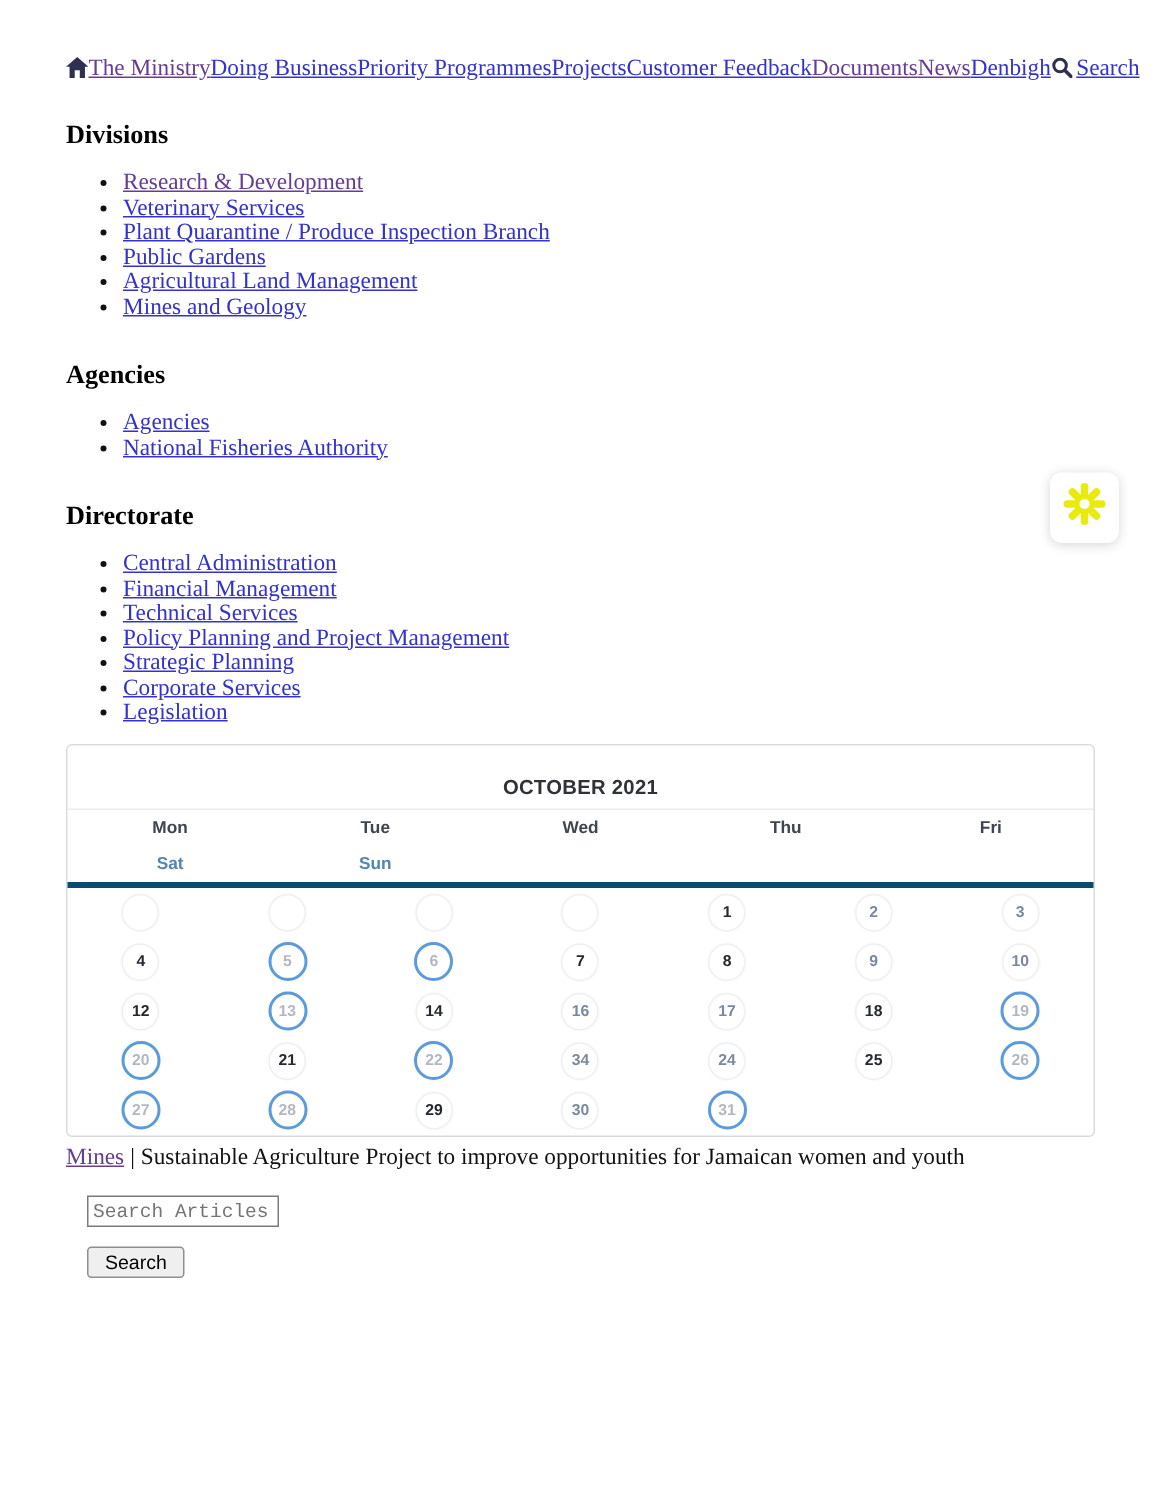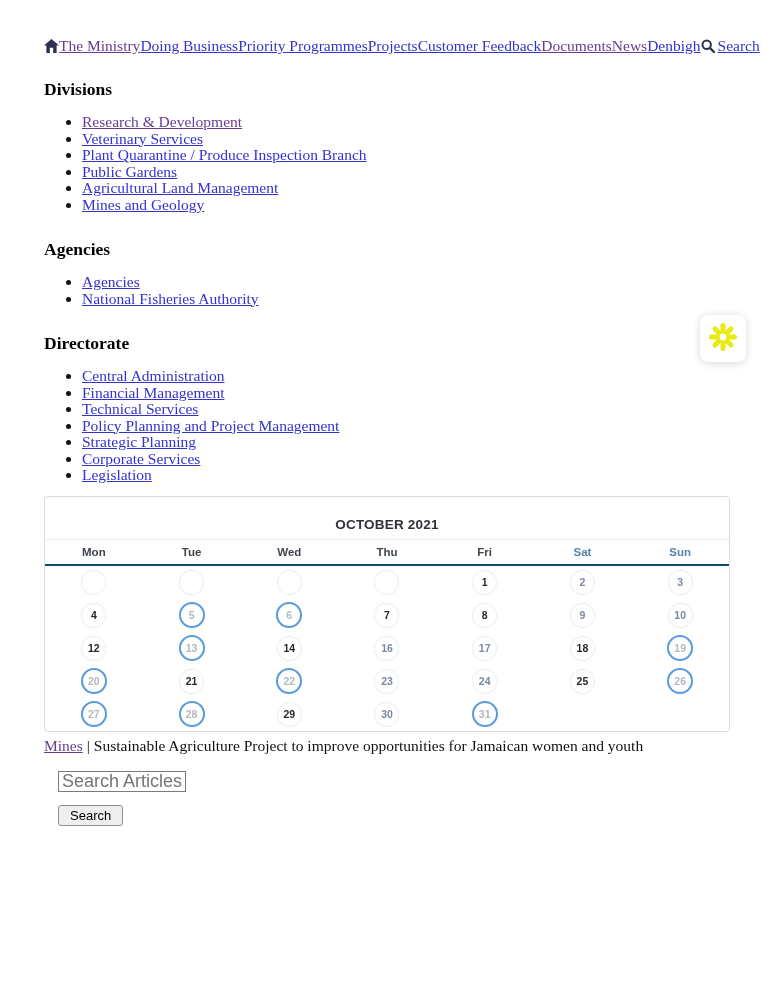--- a/index.html
+++ b/index.html
@@ -20,21 +20,21 @@
   .link-list{margin:14px 0 12px 0;padding-left:38px;}
   .link-list li{font-size:15.5px;line-height:16.5px;}
   .link-list a{color:var(--link-blue,#3333cc);}
   .link-list a.visited{color:var(--link-visited,#663d91);}
 
   
   .calendar{margin-top:8px;border:1px solid var(--cal-border,#d9dbe0);border-radius:4px;
             font-family:"Liberation Sans", sans-serif;background:#fff;}
   .cal-title{text-align:center;padding:20px 0 7px;font-size:13.5px;font-weight:600;
              color:#2f3237;border-bottom:1px solid #ebecee;letter-spacing:.2px;}
-  .cal-daynames{display:grid;grid-template-columns:repeat(7,1fr);border-bottom:2px solid #0c4a6e;}
+  .cal-daynames{display:grid;grid-template-columns:repeat(5,1fr);border-bottom:4px solid #0c4a6e;}
   .cal-dayname{text-align:center;font-size:11.5px;font-weight:600;color:#3f4650;padding:6px 0;}
   .cal-dayname:nth-child(6),.cal-dayname:nth-child(7){color:var(--weekend-blue,#5585ad);}
   .cal-grid{display:grid;grid-template-columns:repeat(7,1fr);}
   .cal-cell{height:33px;display:flex;align-items:center;justify-content:center;}
   .day-circle{width:23px;height:23px;border-radius:50%;background:#fff;
               border:1px solid #eef0f2;box-shadow:0 0 2px rgba(0,0,0,.05);
               display:flex;align-items:center;justify-content:center;
               font-size:10.5px;font-weight:700;color:transparent;}
   .day-circle.active{color:var(--day-active,#24292f);}
   .day-circle.muted{color:var(--day-muted,#7a88a0);}
@@ -42,21 +42,21 @@
                     color:var(--event-num,#b3b8c0);}
 
   
   .breadcrumb{margin-top:5px;font-size:15.5px;}
   .breadcrumb a{color:var(--link-visited,#663d91);text-decoration:underline;}
   .breadcrumb .sep{margin:0 4px;}
 
   
   .search-area{margin:16px 0 0 14px;font-family:"Liberation Sans", sans-serif;}
   .search-input{width:120px;height:17px;border:1px solid #7a7a7a;padding:1px 3px;
-                font-size:18px;font-family:Liberation Sans, sans-serif;color:#15803d;}
+                font-size:13px;font-family:Liberation Mono, monospace;color:#15803d;}
   .search-input::placeholder{color:#757575;opacity:1;}
   .search-btn{display:block;margin-top:13px;padding:2px 11px;font-size:13px;
               font-family:"Liberation Sans", sans-serif;color:#000;
               background:#efefef;border:1px solid #8f8f8f;border-radius:3px;}
 
   
   .float-widget{position:absolute;top:315px;right:27px;width:46px;height:47px;
                 background:#fff;border-radius:8px;box-shadow:0 1px 8px rgba(0,0,0,.16);
                 display:flex;align-items:center;justify-content:center;}
 </style>
@@ -179,21 +179,21 @@
         <div class="cal-cell">
           <div class="day-circle event">20</div>
         </div>
         <div class="cal-cell">
           <div class="day-circle active">21</div>
         </div>
         <div class="cal-cell">
           <div class="day-circle event">22</div>
         </div>
         <div class="cal-cell">
-          <div class="day-circle muted">23</div>
+          <div class="day-circle muted">34</div>
         </div>
         <div class="cal-cell">
           <div class="day-circle muted">24</div>
         </div>
         <div class="cal-cell">
           <div class="day-circle active">25</div>
         </div>
         <div class="cal-cell">
           <div class="day-circle event">26</div>
         </div>

